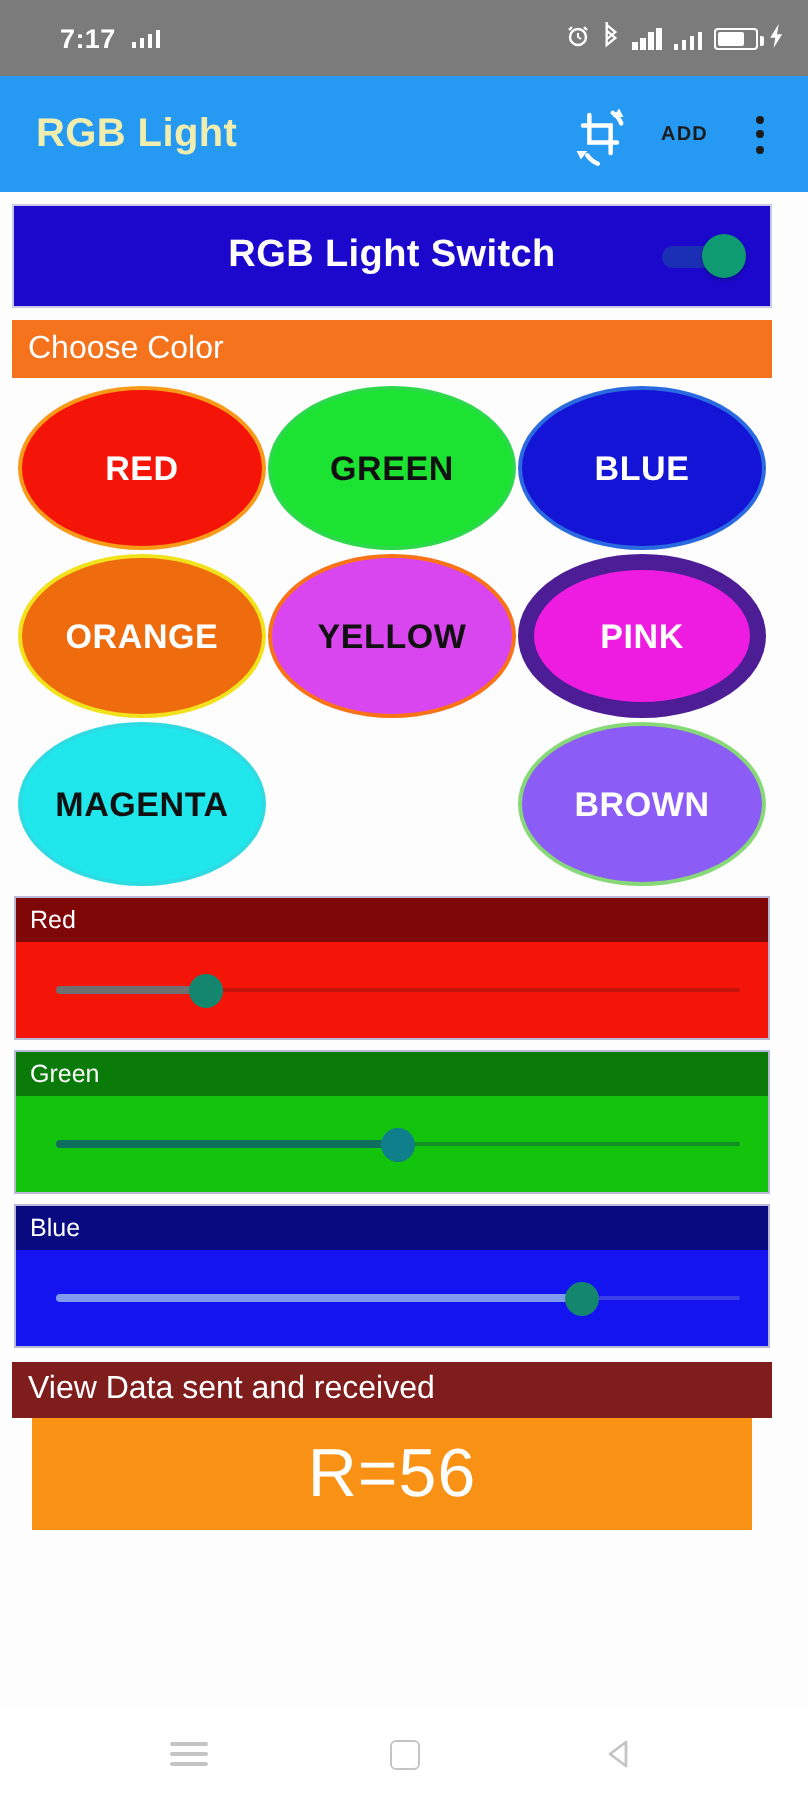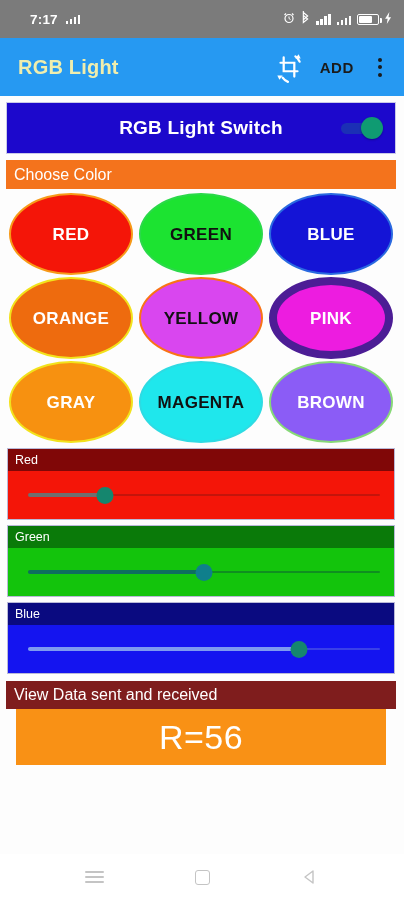--- a/index.html
+++ b/index.html
@@ -38,26 +38,26 @@
 
   
   .appbar {
     height: 58px; flex: 0 0 58px; background: #2699f2;
     display: flex; align-items: center; padding: 0 14px 0 18px;
   }
   .app-title { font-size: 20px; font-weight: bold; color: #efeeae; letter-spacing: .2px; }
   .ab-spacer { flex: 1; }
   .ab-action { display:flex; align-items:center; justify-content:center; }
   .crop-icon { width: 34px; height: 34px; }
-  .add-label { font-size: 15px; font-weight: bold; color: #1b1b1b; letter-spacing: .6px; margin: 0 16px 0 14px; }
+  .add-label { font-size: 10px; font-weight: bold; color: #1b1b1b; letter-spacing: .6px; margin: 0 16px 0 14px; }
   .dots { width: 20px; display:flex; flex-direction:column; align-items:center; gap:3.5px; }
   .dots i { width: 4px; height: 4px; background:#1b1b1b; border-radius:50%; display:block; }
 
   
-  .content { flex: 1; background:#fdfdfd; display:flex; flex-direction:column; padding: 4px 5px 0 3px; }
+  .content { flex: 1; background:#fdfdfd; display:flex; flex-direction:column; padding: 4px 15px 0 3px; }
 
   .switch-row {
     margin: 2px 3px 0 3px; height: 52px; background:#1c08cc;
     display:flex; align-items:center; justify-content:center; position:relative;
     border:1px solid #c9c9e8;
   }
   .switch-label { color:#ffffff; font-size:19px; font-weight:bold; letter-spacing:.2px; }
   .toggle { position:absolute; right: 12px; top:50%; transform:translateY(-50%); width:44px; height:22px; }
   .toggle .track { position:absolute; left:2px; top:6px; width:36px; height:11px; border-radius:6px; background:#1b2fb5; }
   .toggle .thumb { position:absolute; right:0; top:0; width:22px; height:22px; border-radius:50%; background:#0f9b72; box-shadow:0 1px 2px rgba(0,0,0,.3); }
@@ -212,23 +212,20 @@
         </div>
         <div class="chip" style="background:#d946ef;color:#111111;border:2px solid #f97316;">
           <span>YELLOW</span>
         </div>
         <div class="chip" style="background:#ed1ce0;color:#ffffff;border:8px solid #4c1d95;">
           <span>PINK</span>
         </div>
       </div>
 
       <div class="grid-row">
-        <div class="chip" style="background:#f79110;color:#ffffff;border:2px solid #f2e21c;">
-          <span>GRAY</span>
-        </div>
         <div class="chip" style="background:#1fe7ec;color:#111111;border:2px solid #2edbe3;">
           <span>MAGENTA</span>
         </div>
         <div class="chip" style="background:#8b5cf6;color:#ffffff;border:2px solid #87d977;">
           <span>BROWN</span>
         </div>
       </div>
 
     </div>
 

